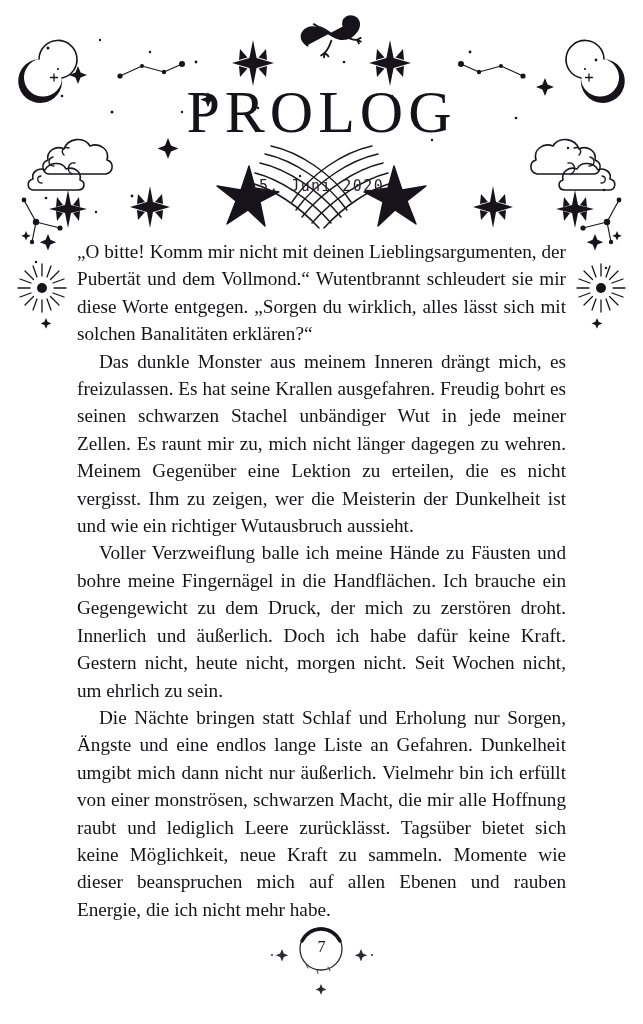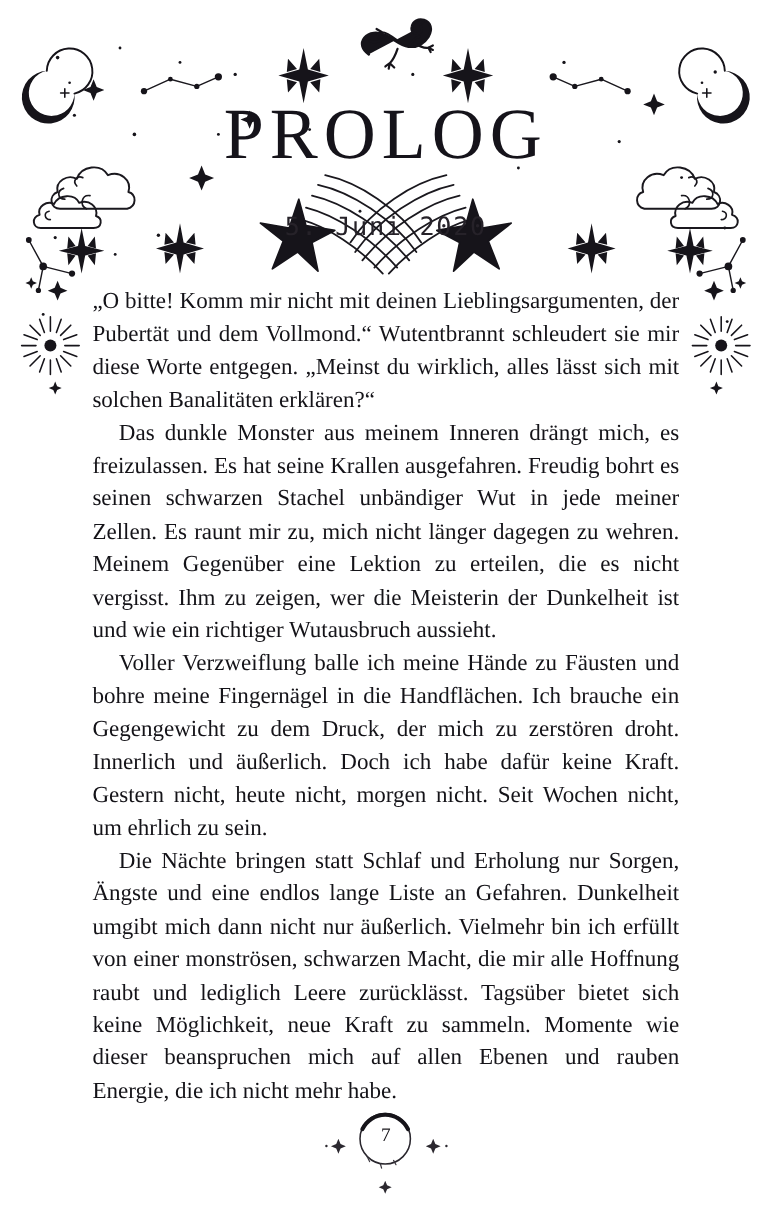--- a/index.html
+++ b/index.html
@@ -45,21 +45,21 @@
     margin: 0;
   }
 
   .dateline {
     position: absolute;
     top: 177px;
     left: 0;
     width: 643px;
     text-align: center;
     font-family: "DejaVu Sans Mono", monospace;
-    font-size: 21px;
+    font-size: 15px;
     letter-spacing: 1.4px;
     color: #262229;
   }
 
   
   .body-text {
     position: absolute;
     top: 238px;
     left: 77px;
     width: 489px;
@@ -304,21 +304,21 @@
         </g>
 
       </g>
     </svg>
   </div>
 
   <h1 class="title">PROLOG</h1>
   <div class="dateline">5. Juni 2020</div>
 
   <div class="body-text">
-    <p>„O bitte! Komm mir nicht mit deinen Lieblingsargumenten, der Pubertät und dem Vollmond.“ Wutentbrannt schleudert sie mir diese Worte entgegen. „Meinst du wirklich, alles lässt sich mit solchen Banalitäten erklären?“</p>
+    <p>„O bitte! Komm mir nicht mit deinen Lieblingsargumenten, der Pubertät und dem Vollmond.“ Wutentbrannt schleudert sie mir diese Worte entgegen. „Sorgen du wirklich, alles lässt sich mit solchen Banalitäten erklären?“</p>
     <p>Das dunkle Monster aus meinem Inneren drängt mich, es freizulassen. Es hat seine Krallen ausgefahren. Freudig bohrt es seinen schwarzen Stachel unbändiger Wut in jede meiner Zellen. Es raunt mir zu, mich nicht länger dagegen zu wehren. Meinem Gegenüber eine Lektion zu erteilen, die es nicht vergisst. Ihm zu zeigen, wer die Meisterin der Dunkelheit ist und wie ein richtiger Wutausbruch aussieht.</p>
     <p>Voller Verzweiflung balle ich meine Hände zu Fäusten und bohre meine Fingernägel in die Handflächen. Ich brauche ein Gegengewicht zu dem Druck, der mich zu zerstören droht. Innerlich und äußerlich. Doch ich habe dafür keine Kraft. Gestern nicht, heute nicht, morgen nicht. Seit Wochen nicht, um ehrlich zu sein.</p>
     <p>Die Nächte bringen statt Schlaf und Erholung nur Sorgen, Ängste und eine endlos lange Liste an Gefahren. Dunkelheit umgibt mich dann nicht nur äußerlich. Vielmehr bin ich erfüllt von einer monströsen, schwarzen Macht, die mir alle Hoffnung raubt und lediglich Leere zurücklässt. Tagsüber bietet sich keine Möglichkeit, neue Kraft zu sammeln. Momente wie dieser beanspruchen mich auf allen Ebenen und rauben Energie, die ich nicht mehr habe.</p>
   </div>
 
   <div class="folio-number">7</div>
 
 </div>
 
 </body></html>

